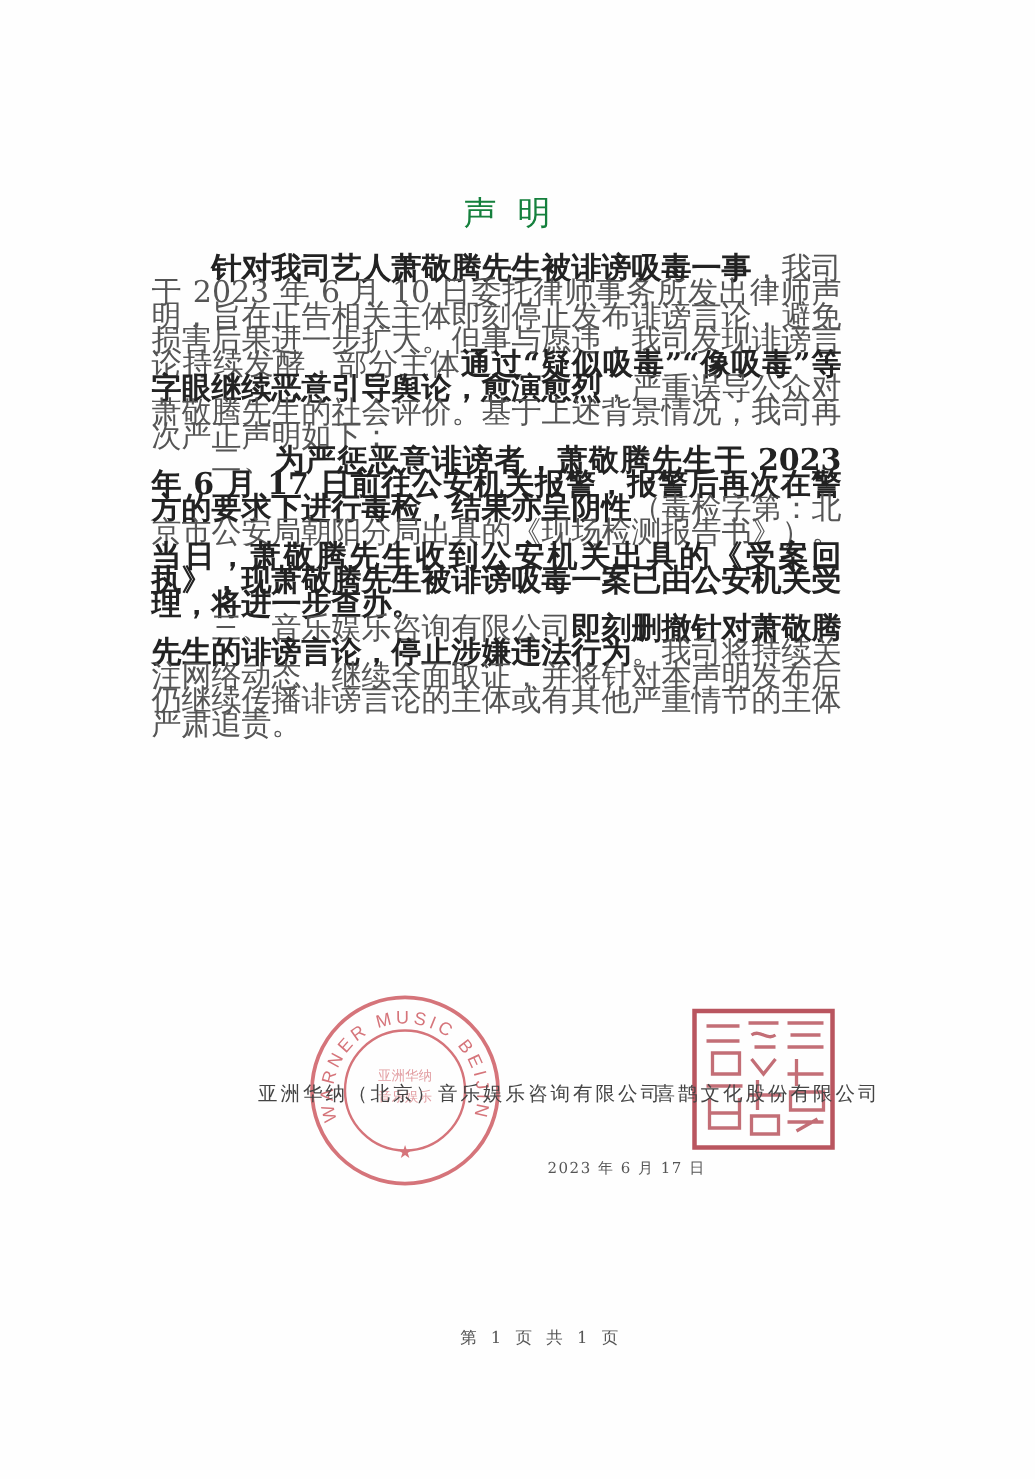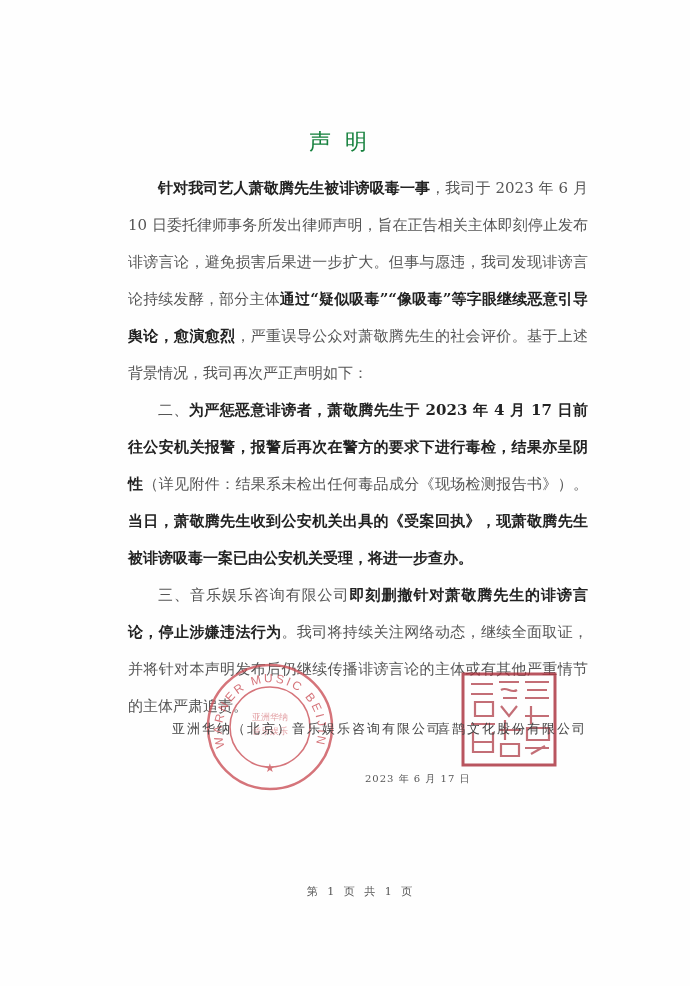--- a/index.html
+++ b/index.html
@@ -1,42 +1,42 @@
 <!DOCTYPE html>
 <html><head>
 <meta charset="utf-8">
 <style>
   html, body { margin:0; padding:0; background:#ffffff; }
   body { width:690px; height:986px; position:relative; overflow:hidden;
          font-family:"DejaVu Serif","Liberation Serif",serif; color:#2a2a2a; }
   .page { position:absolute; left:0; top:0; width:690px; height:986px; background:#fefefe; }
   .title { position:absolute; top:112px; left:0; width:690px; text-align:center;
            font-size:22px; letter-spacing:14px; color:#15803d; font-weight:normal; }
-  .body { position:absolute; left:128px; top:170px; width:460px;
-          font-size:15px; line-height:37px; text-align:justify; color:#555; }
+  .body { position:absolute; left:101px; top:170px; width:460px;
+          font-size:20px; line-height:16px; text-align:justify; color:#555; }
   .body p { margin:0; text-indent:2em; }
   .body b { font-weight:bold; color:#222; }
   .sig { position:absolute; top:720px; font-size:13px; color:#444; letter-spacing:2px; white-space:nowrap; }
   .sig1 { left:172px; }
   .sig2 { left:437px; }
   .date { position:absolute; top:772px; left:365px; font-size:10px; color:#555; letter-spacing:1px; }
   .footer { position:absolute; top:884px; left:0; width:690px; text-align:center; font-size:11px; color:#555; letter-spacing:3px;padding-left:16px; }
   .stamp-round { position:absolute; left:205px; top:662px; width:130px; height:130px; opacity:0.75; }
   .stamp-square { position:absolute; left:461px; top:672px; width:96px; height:95px; opacity:0.8; }
 </style>
 </head>
 <body>
 
 <div class="page">
 
   <h1 class="title">声明</h1>
 
   <div class="body">
     <p><b>针对我司艺人萧敬腾先生被诽谤吸毒一事</b><span>，我司于 2023 年 6 月 10 日委托律师事务所发出律师声明，旨在正告相关主体即刻停止发布诽谤言论，避免损害后果进一步扩大。但事与愿违，我司发现诽谤言论持续发酵，部分主体</span><b>通过“疑似吸毒”“像吸毒”等字眼继续恶意引导舆论，愈演愈烈</b><span>，严重误导公众对萧敬腾先生的社会评价。基于上述背景情况，我司再次严正声明如下：</span></p>
-    <p><span>二、</span><b>为严惩恶意诽谤者，萧敬腾先生于 2023 年 4 月 17 日前往公安机关报警，报警后再次在警方的要求下进行毒检，结果亦呈阴性</b><span>（详见附件：结果系未检出任何毒品成分《现场检测报告书》）。</span><b>当日，萧敬腾先生收到公安机关出具的《受案回执》，现萧敬腾先生被诽谤吸毒一案已由公安机关受理，将进一步查办。</b></p>
+    <p><span>二、</span><b>为严惩恶意诽谤者，萧敬腾先生于 2023 年 6 月 17 日前往公安机关报警，报警后再次在警方的要求下进行毒检，结果亦呈阴性</b><span>（毒检字第：北京市公安局朝阳分局出具的《现场检测报告书》）。</span><b>当日，萧敬腾先生收到公安机关出具的《受案回执》，现萧敬腾先生被诽谤吸毒一案已由公安机关受理，将进一步查办。</b></p>
     <p><span>三、音乐娱乐咨询有限公司</span><b>即刻删撤针对萧敬腾先生的诽谤言论，停止涉嫌违法行为</b><span>。我司将持续关注网络动态，继续全面取证，并将针对本声明发布后仍继续传播诽谤言论的主体或有其他严重情节的主体严肃追责。</span></p>
   </div>
 
   <svg class="stamp-round" viewBox="0 0 130 130">
     <defs>
       <path id="arcOuter" d="M 20 85 A 48 48 0 1 1 110 85"></path>
     </defs>
     <circle cx="65" cy="65" r="62" fill="none" stroke="#c8474f" stroke-width="2.5"></circle>
     <circle cx="65" cy="65" r="40" fill="none" stroke="#c8474f" stroke-width="1.6"></circle>
     <text font-size="12" fill="#c8474f" font-family="Liberation Sans, sans-serif" letter-spacing="2.5">

